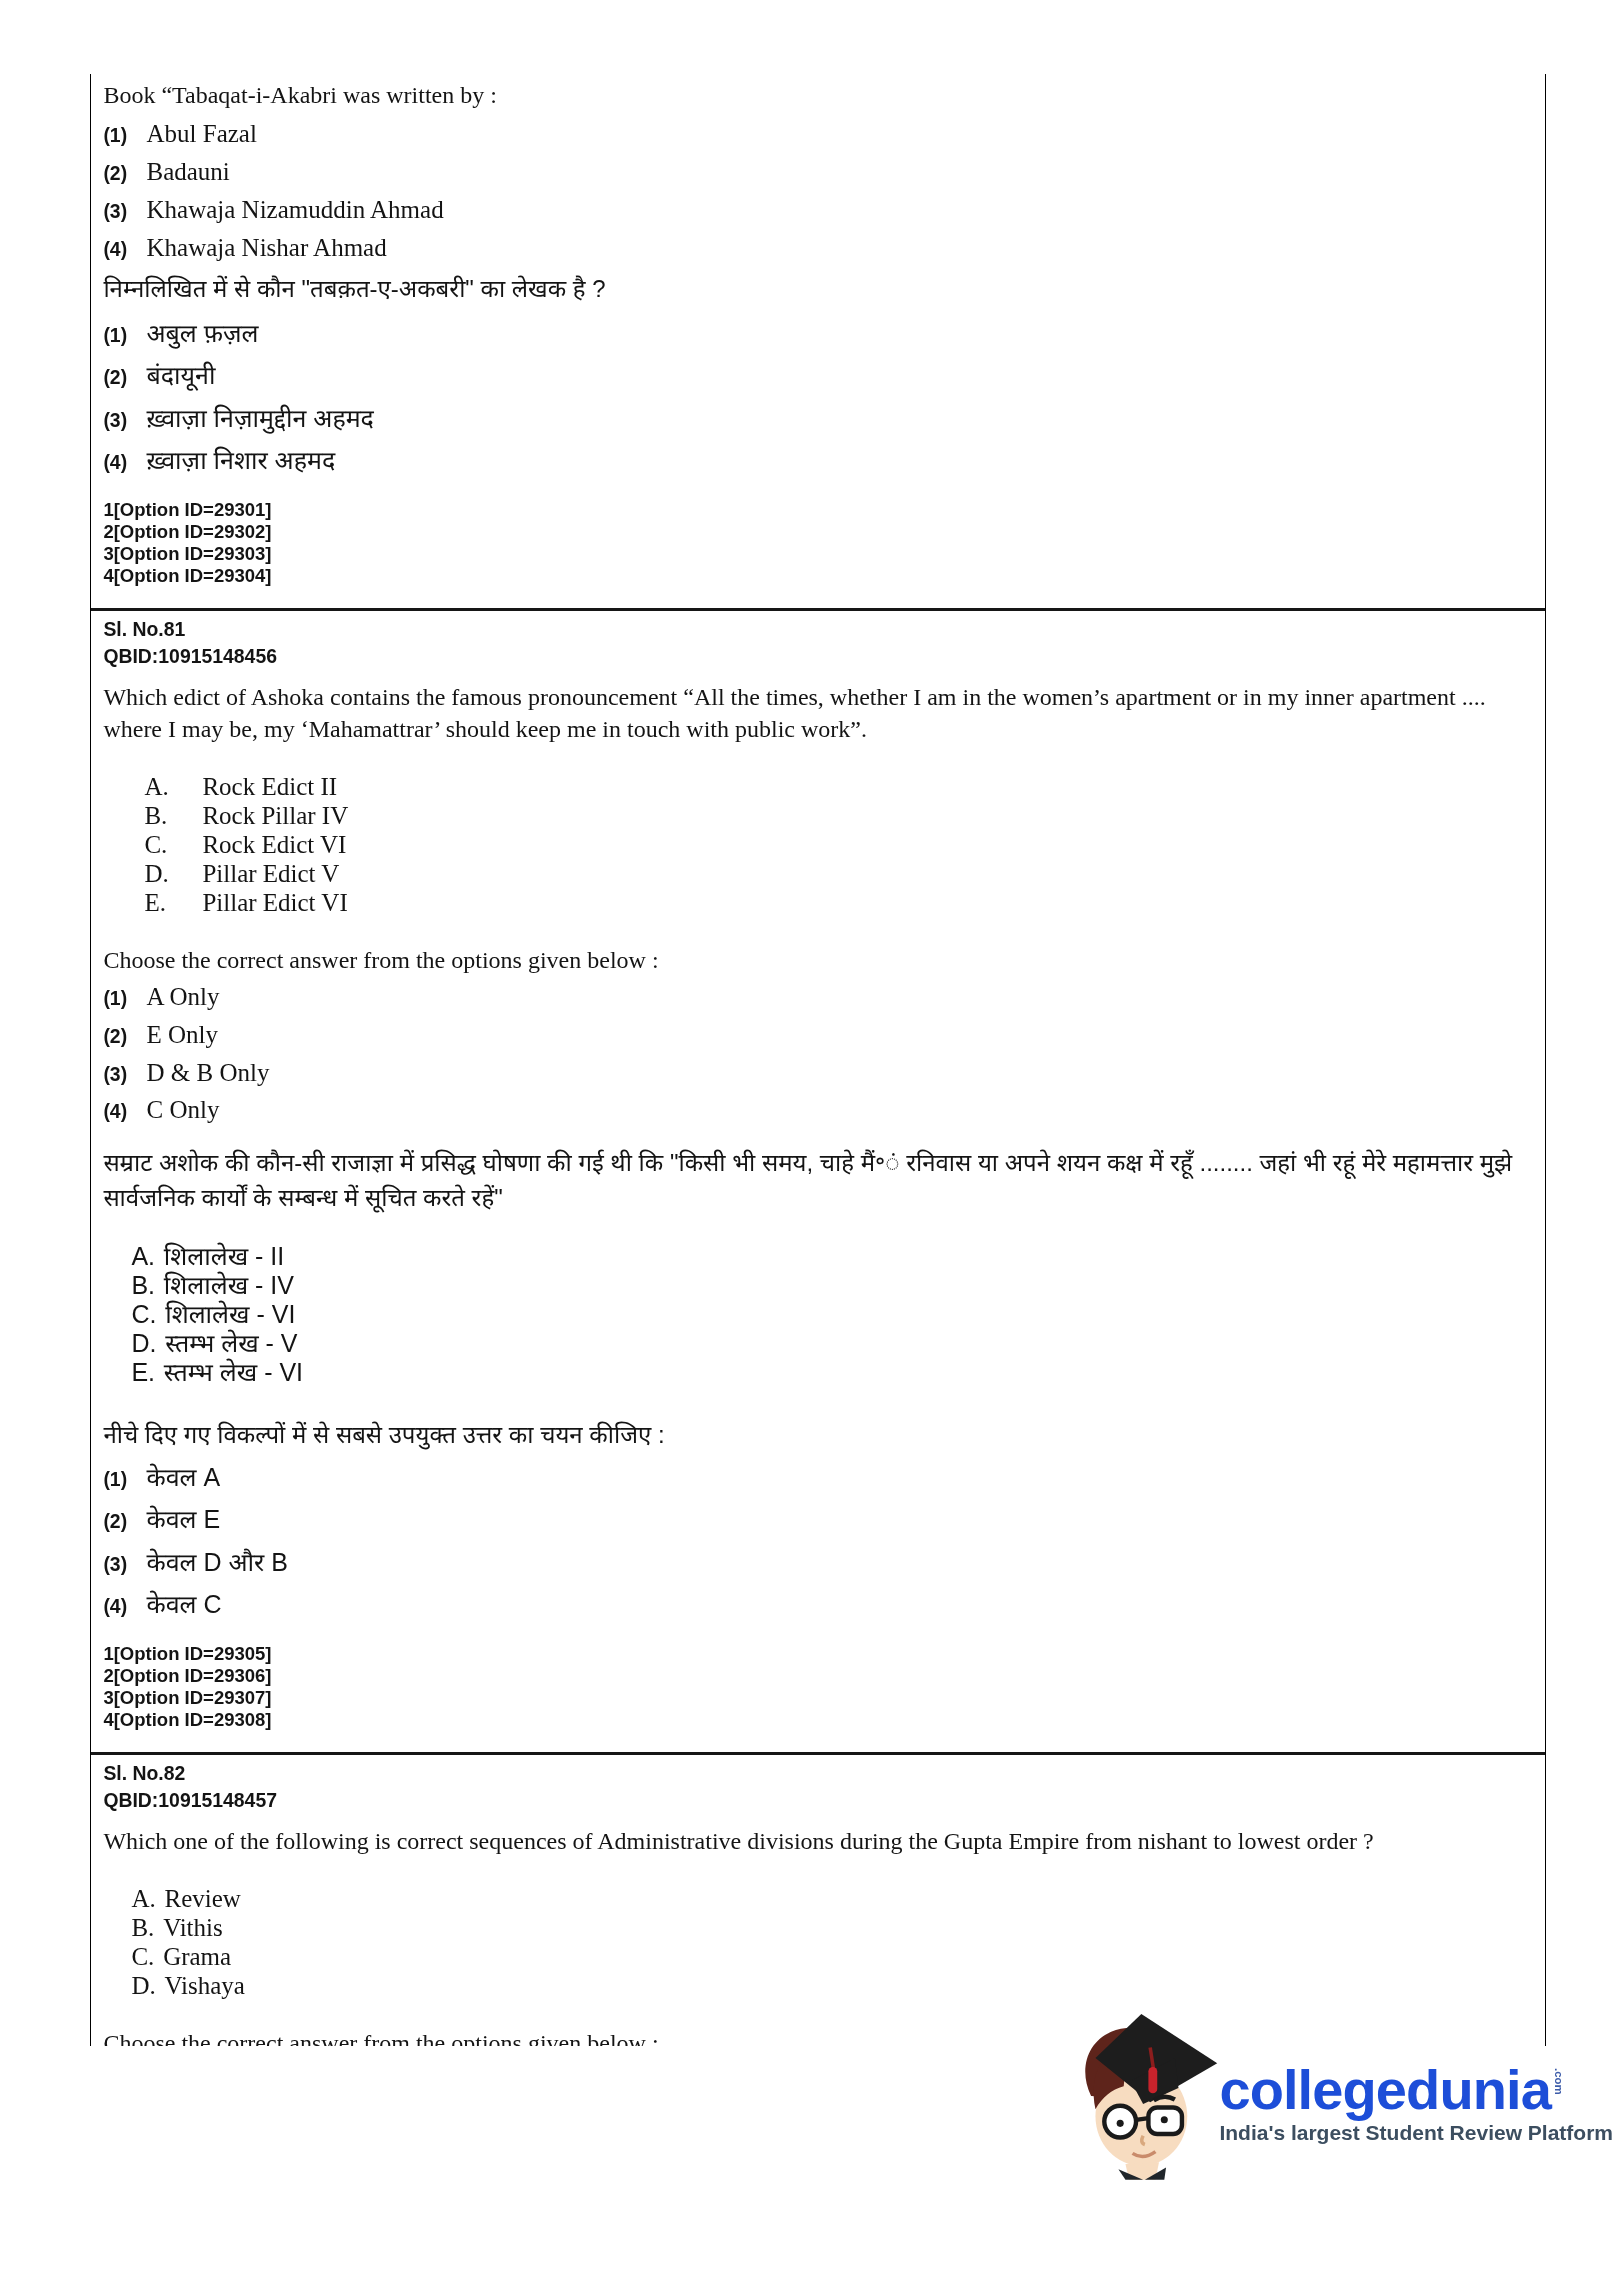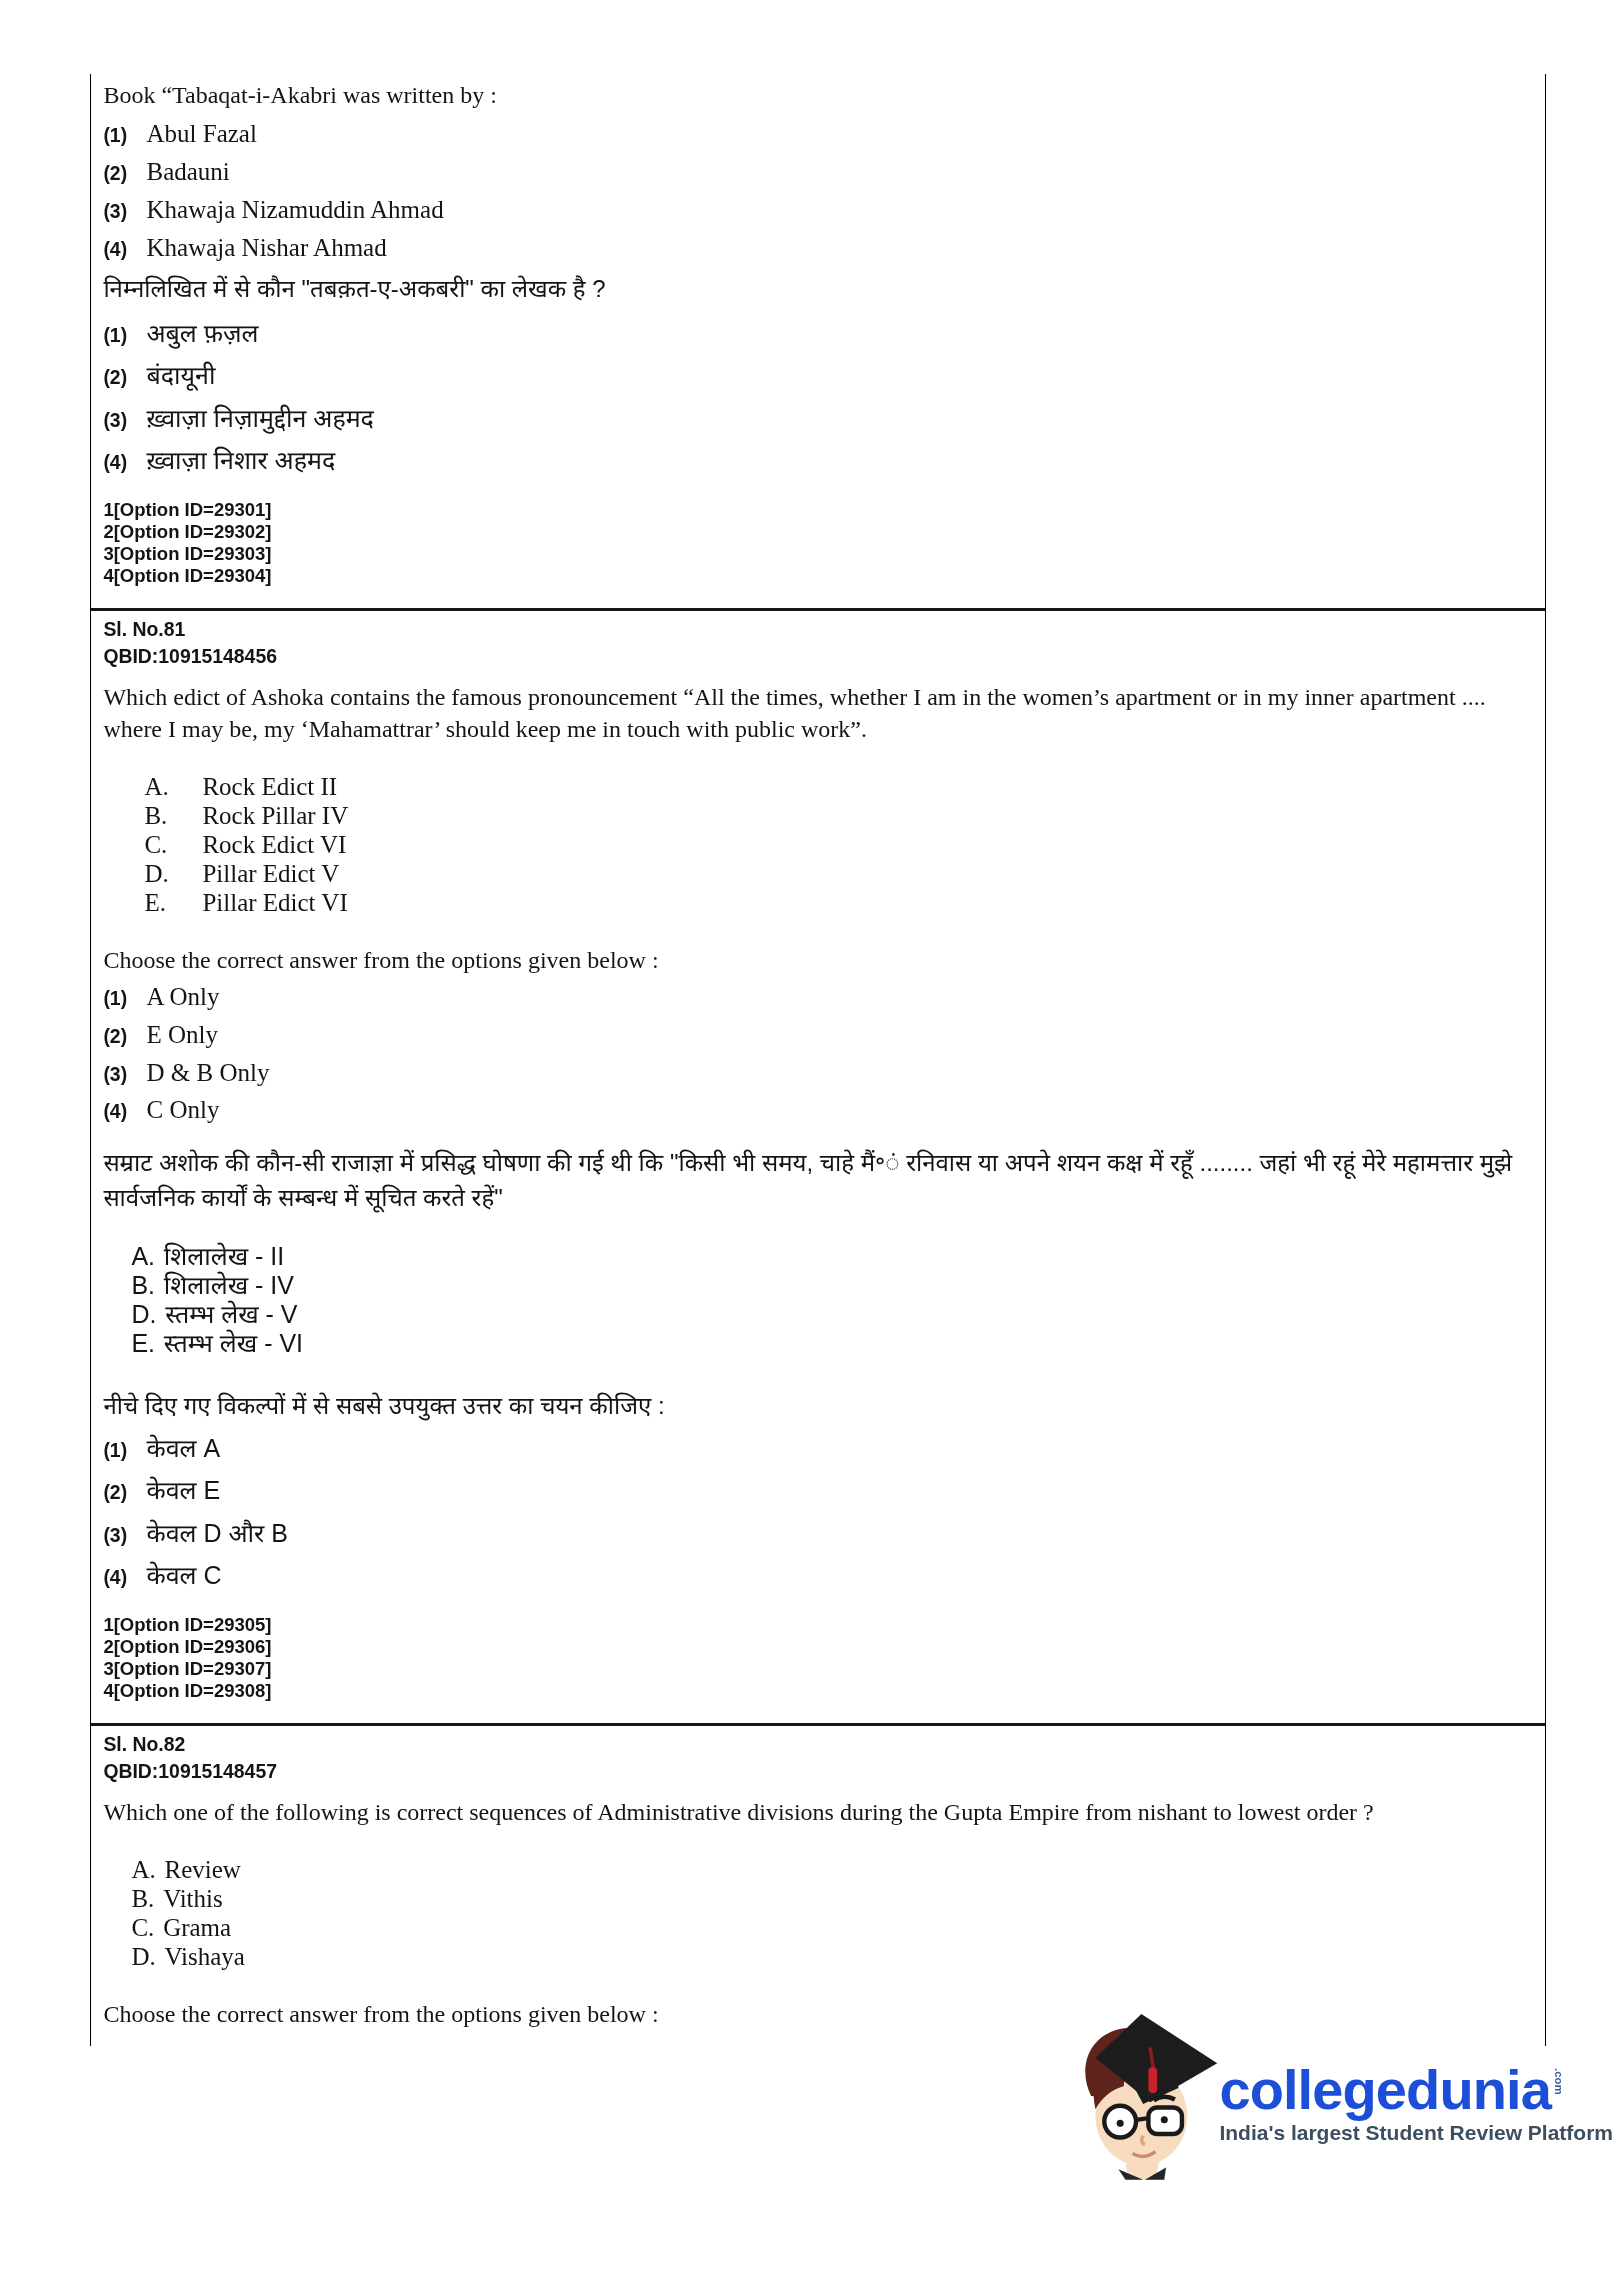--- a/index.html
+++ b/index.html
@@ -119,20 +119,21 @@
       <div class="opt">
         <span class="num">(4)</span>
         <span class="txt serif">C Only</span>
       </div>
 
       <div class="q-hi hindi" style="margin-top:21px">सम्राट अशोक की कौन-सी राजाज्ञा में प्रसिद्ध घोषणा की गई थी कि "किसी भी समय, चाहे मैं॰ं रनिवास या अपने शयन कक्ष में रहूँ ........ जहां भी रहूं मेरे महामत्तार मुझे सार्वजनिक कार्यों के सम्बन्ध में सूचित करते रहें"</div>
 
       <div class="letlist hindi">
         <div class="lrow"><span class="let">A.</span><span>शिलालेख - II</span></div>
         <div class="lrow"><span class="let">B.</span><span>शिलालेख - IV</span></div>
+        <div class="lrow"><span class="let">C.</span><span>शिलालेख - VI</span></div>
         <div class="lrow"><span class="let">D.</span><span>स्तम्भ लेख - V</span></div>
         <div class="lrow"><span class="let">E.</span><span>स्तम्भ लेख - VI</span></div>
       </div>
 
       <div class="choose hindi">नीचे दिए गए विकल्पों में से सबसे उपयुक्त उत्तर का चयन कीजिए :</div>
 
       <div class="opt hi-opt">
         <span class="num">(1)</span>
         <span class="txt hindi">केवल A</span>
       </div>

